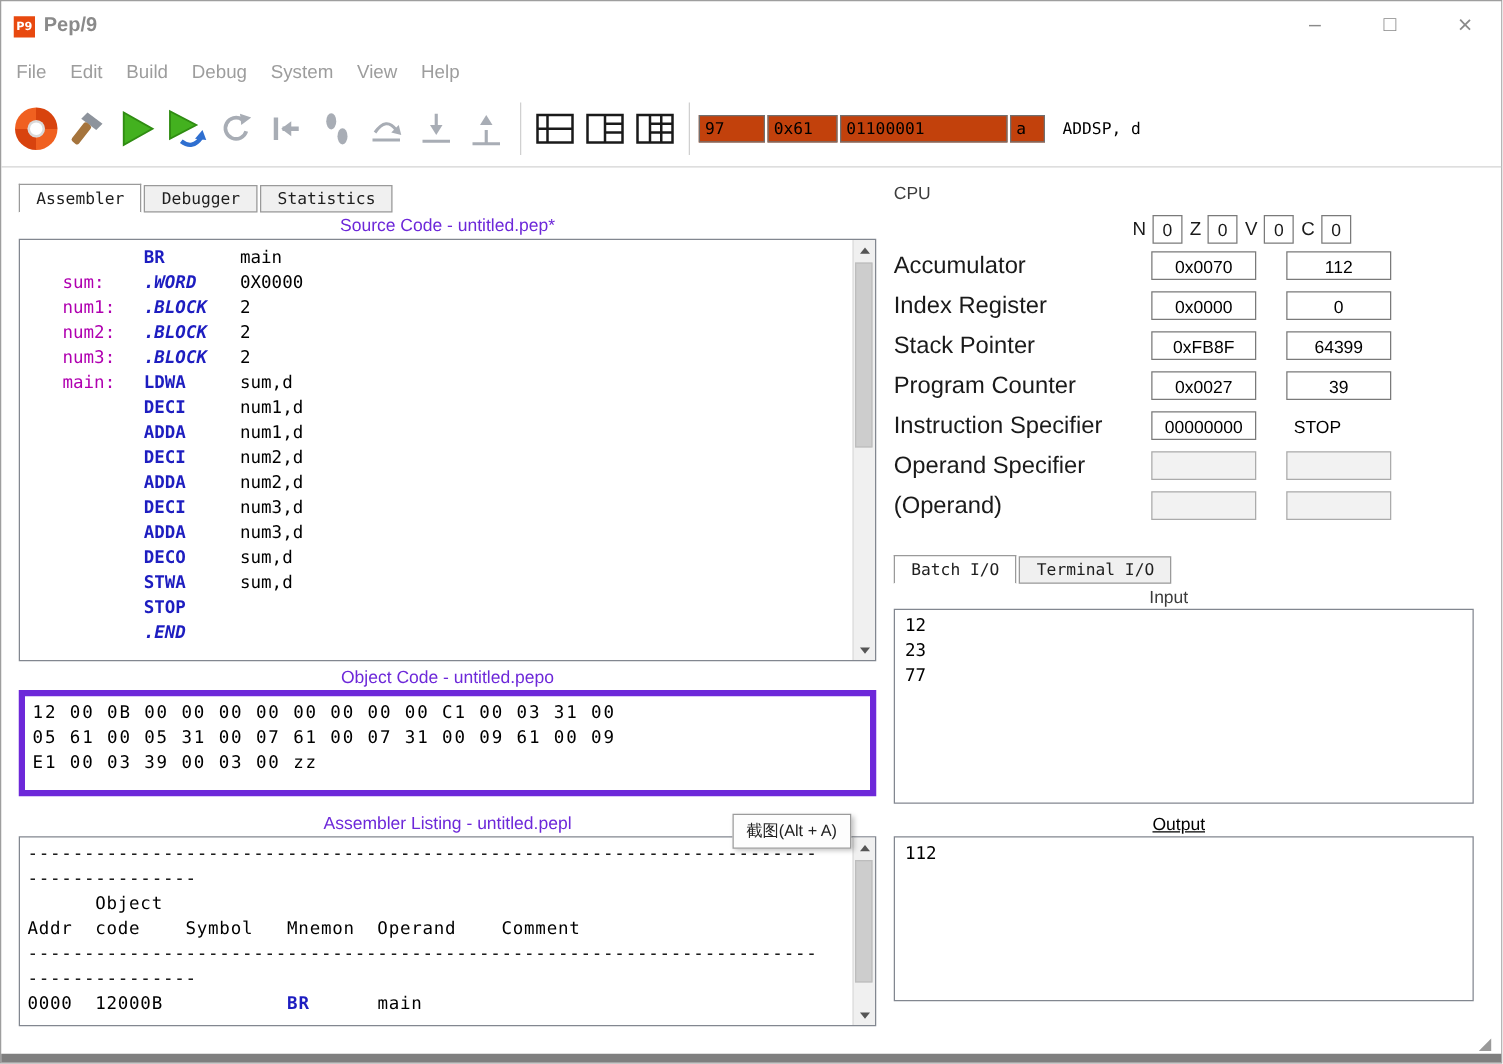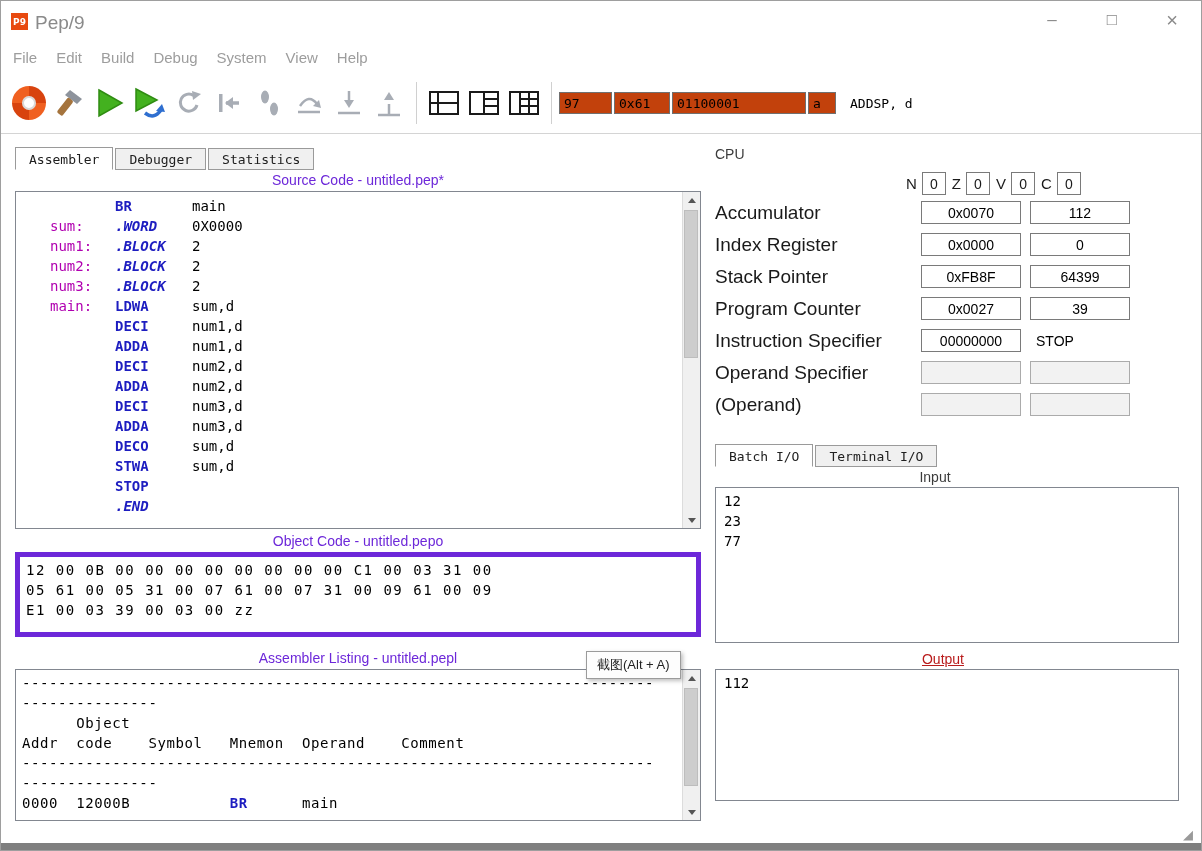--- a/index.html
+++ b/index.html
@@ -3,21 +3,21 @@
 <meta charset="utf-8">
 <style>
   html,body{margin:0;padding:0;}
   body{width:1202px;height:851px;position:relative;background:#fff;font-family:"Liberation Sans",sans-serif;overflow:hidden;}
   .window{position:absolute;inset:0;border:1px solid #9e9e9e;box-sizing:border-box;background:#fff;}
 
   
   .titlebar{position:absolute;top:0;left:0;right:0;height:40px;}
   .app-icon{position:absolute;left:10px;top:12px;width:17px;height:17px;background:#e8490f;color:#fff;
     font:bold 9px "DejaVu Sans",sans-serif;display:flex;align-items:center;justify-content:center;}
-  .window-title{position:absolute;left:34px;top:11px;color:#8a8a8a;font-size:19px;}
+  .window-title{position:absolute;left:34px;top:11px;color:#8a8a8a;font-size:16px;font-weight:bold;}
   .win-btn{position:absolute;top:6px;width:34px;height:26px;color:#8a8a8a;font-size:17px;text-align:center;line-height:26px;}
   .win-min{left:1034px;} .win-max{left:1094px;} .win-close{left:1154px;font-size:20px;}
 
   
   .menubar{position:absolute;top:40px;left:0;right:0;height:32px;display:flex;align-items:center;padding-left:12px;gap:19px;}
   .menu-item{color:#9d9d9d;font-size:15px;}
 
   
   .toolbar{position:absolute;top:72px;left:0;right:0;height:61px;display:flex;align-items:center;padding-left:8px;border-bottom:1px solid #d4d4d4;box-sizing:border-box;}
   .tb-btn{display:flex;align-items:center;justify-content:center;width:40px;height:44px;flex:0 0 auto;}
@@ -54,28 +54,28 @@
 
   
   .right-panel{position:absolute;left:714px;top:140px;width:464px;height:680px;}
   .cpu-title{position:absolute;top:5px;left:0;right:0;text-align:left;font-size:14px;color:#3c3c3c;}
   .flags-row{position:absolute;top:31px;left:191px;display:flex;gap:6px;}
   .flag{display:flex;align-items:center;gap:5px;font-size:15px;color:#1a1a1a;}
   .flag-box{width:22px;height:21px;border:1px solid #7a7a7a;background:#fff;display:flex;align-items:center;justify-content:center;font-size:14px;}
   .registers{position:absolute;top:60px;left:0;right:0;}
   .reg-row{display:flex;align-items:center;margin-bottom:9px;}
   .reg-label{width:206px;font-size:19px;color:#1a1a1a;padding-right:8px;box-sizing:border-box;flex:0 0 auto;}
-  .reg-cell{width:100px;height:23px;border:1px solid #7a7a7a;background:#fff;display:flex;align-items:center;justify-content:center;font-size:14px;margin-right:9px;box-sizing:border-box;flex:0 0 auto;}
+  .reg-cell{width:84px;height:23px;border:1px solid #7a7a7a;background:#fff;display:flex;align-items:center;justify-content:center;font-size:14px;margin-right:24px;box-sizing:border-box;flex:0 0 auto;}
   .reg-cell.empty{background:#f2f2f2;border-color:#ababab;}
   .reg-cell.plain{border:none;background:transparent;justify-content:flex-start;padding-left:6px;}
   .io-tabs{position:absolute;top:303px;left:0;display:flex;height:23px;align-items:flex-end;}
   .input-title{position:absolute;top:328px;left:0;right:24px;text-align:center;font-size:14px;color:#3c3c3c;}
   .input-box{position:absolute;top:346px;left:0;width:464px;height:156px;border:1px solid #828790;box-sizing:border-box;background:#fff;
     font:14px "DejaVu Sans Mono",monospace;line-height:20px;padding:3px 8px;white-space:pre;}
-  .output-title{position:absolute;top:510px;left:0;right:8px;text-align:center;font-size:14px;color:#b91c1c;text-decoration:underline;}
+  .output-title{position:absolute;top:510px;left:0;right:8px;text-align:center;font-size:14px;color:#000000;text-decoration:underline;}
   .output-box{position:absolute;top:528px;left:0;width:464px;height:132px;border:1px solid #828790;box-sizing:border-box;background:#fff;
     font:14px "DejaVu Sans Mono",monospace;line-height:20px;padding:3px 8px;white-space:pre;}
 
   
   .snip-tooltip{position:absolute;left:585px;top:650px;background:#fdfdfd;border:1px solid #9b9b9b;box-shadow:2px 2px 4px rgba(0,0,0,.25);
     padding:4px 10px;font-size:13px;color:#222;z-index:50;}
 
   
   .bottom-strip{position:absolute;left:0;right:0;bottom:0;height:7px;background:#7f7f7f;}
   .resize-grip{position:absolute;right:4px;bottom:8px;width:14px;height:14px;color:#9a9a9a;font-size:13px;line-height:14px;}

